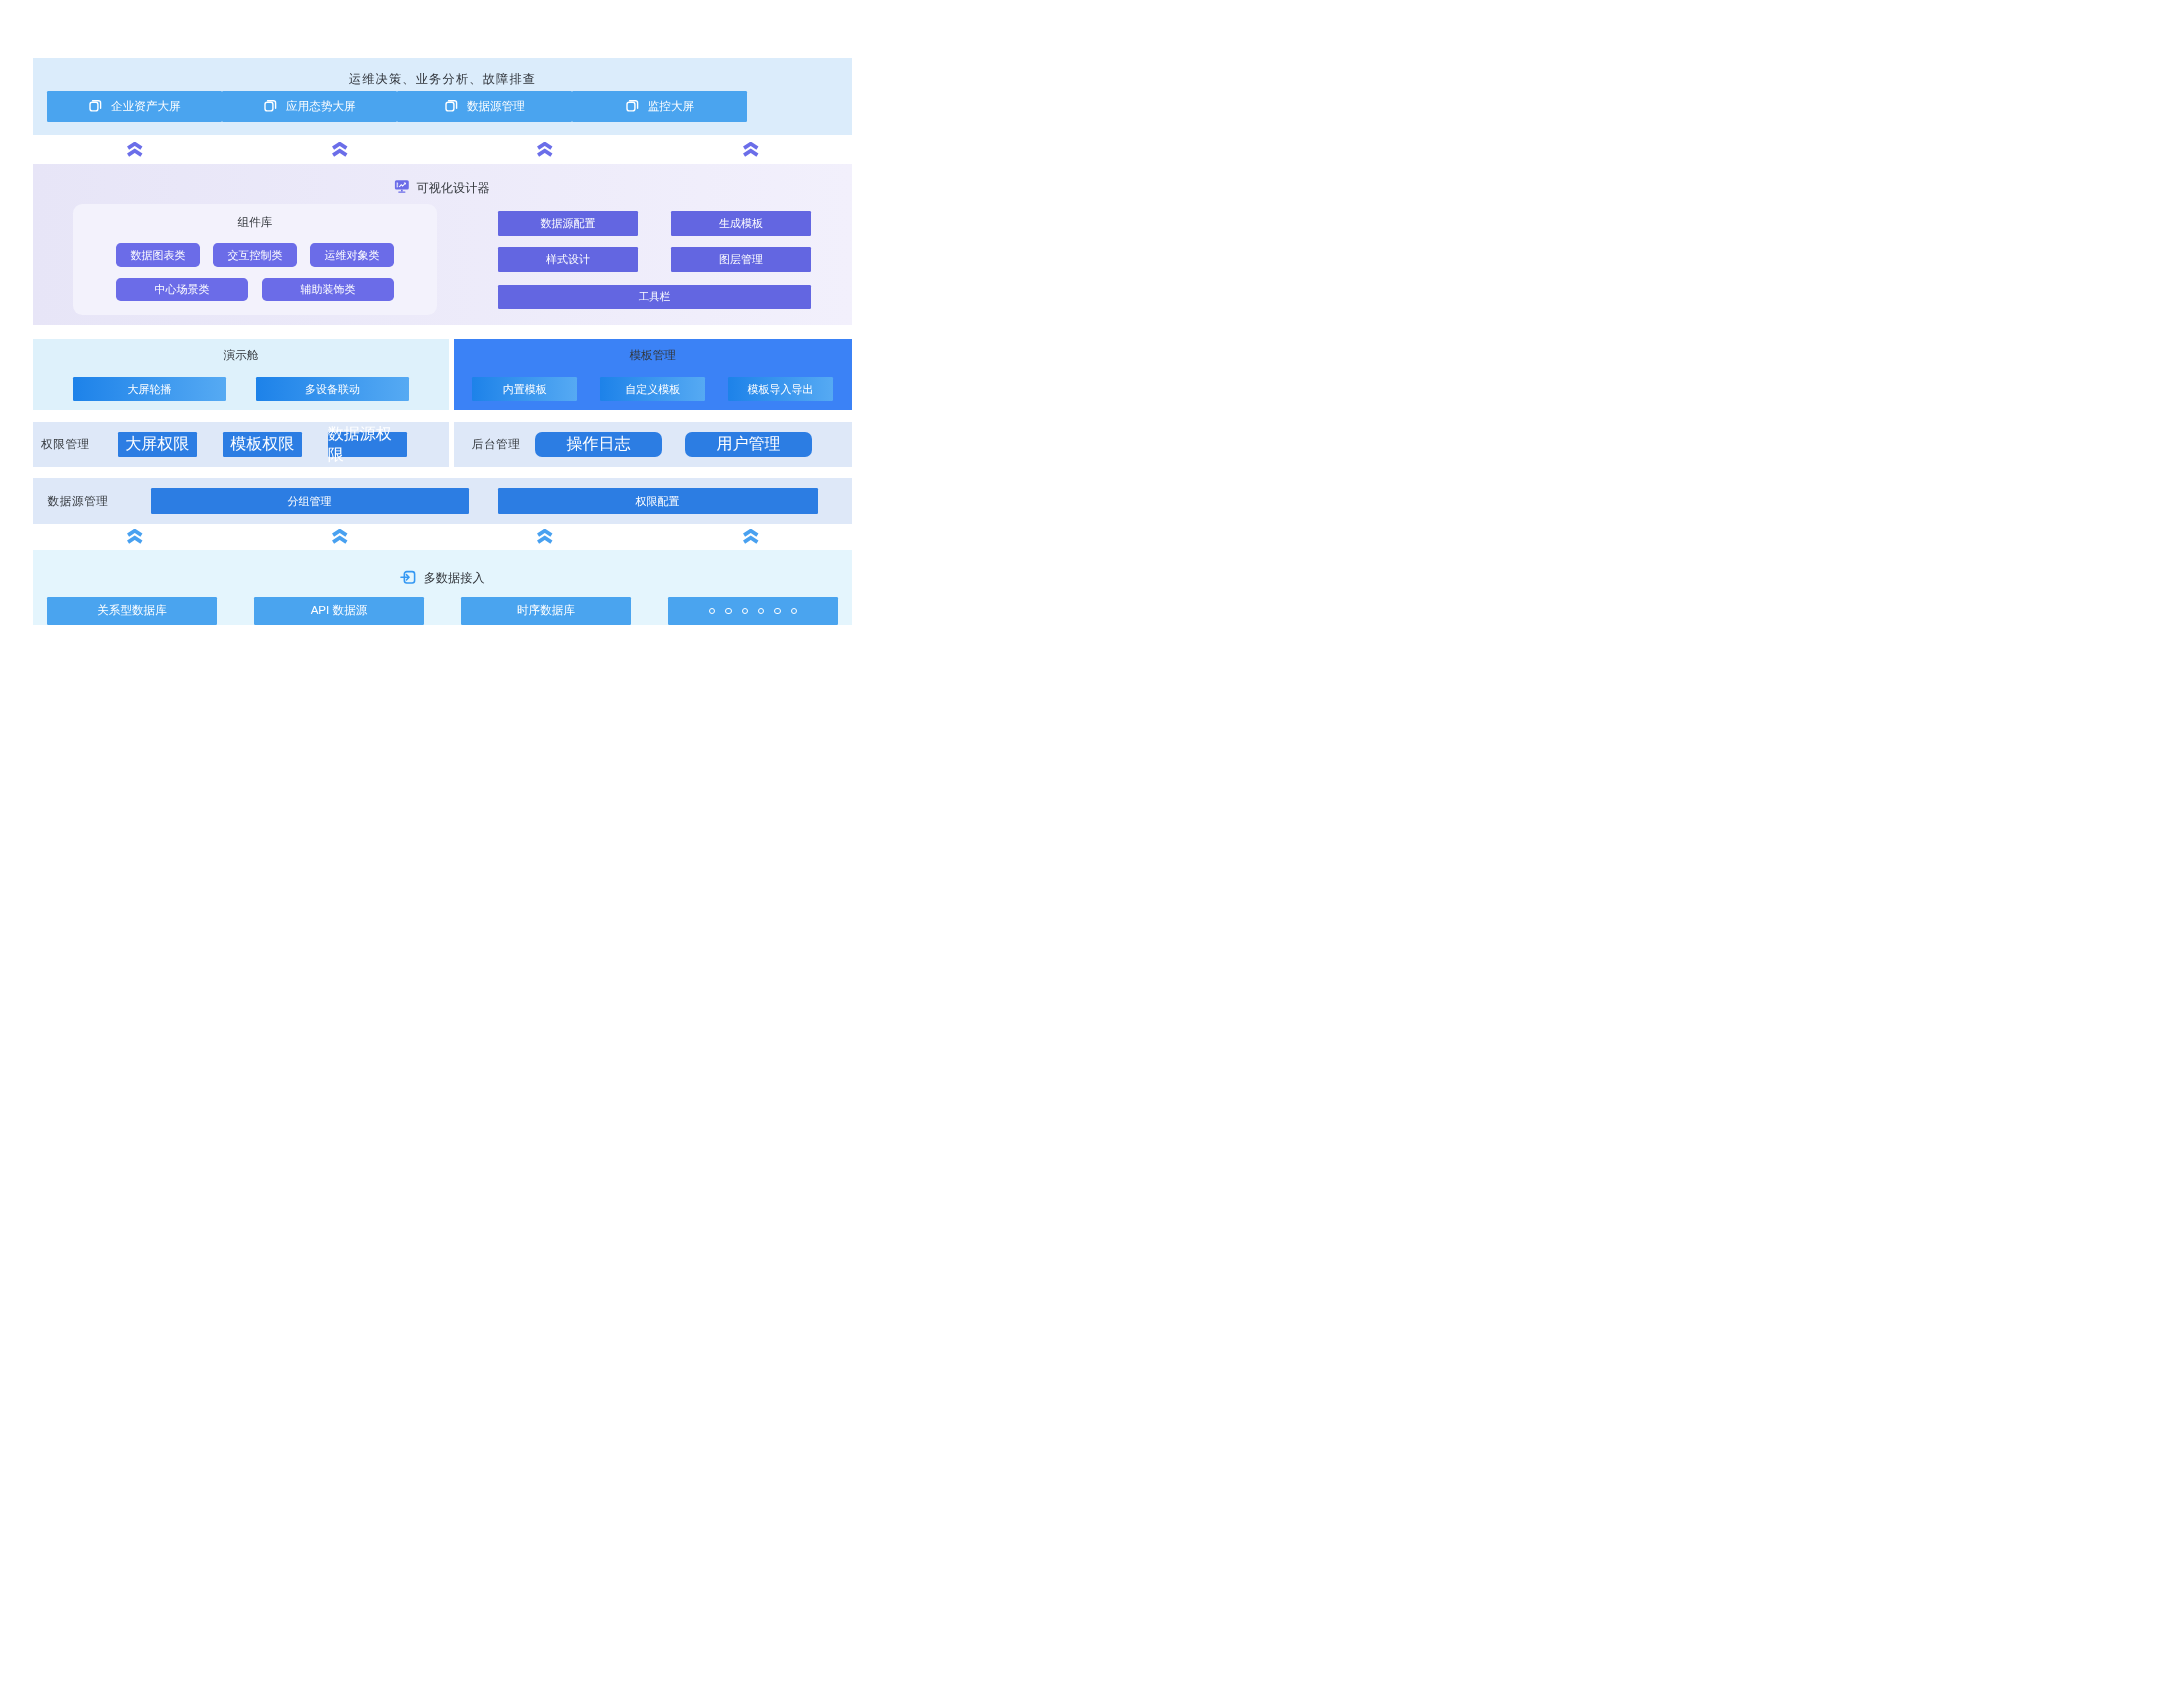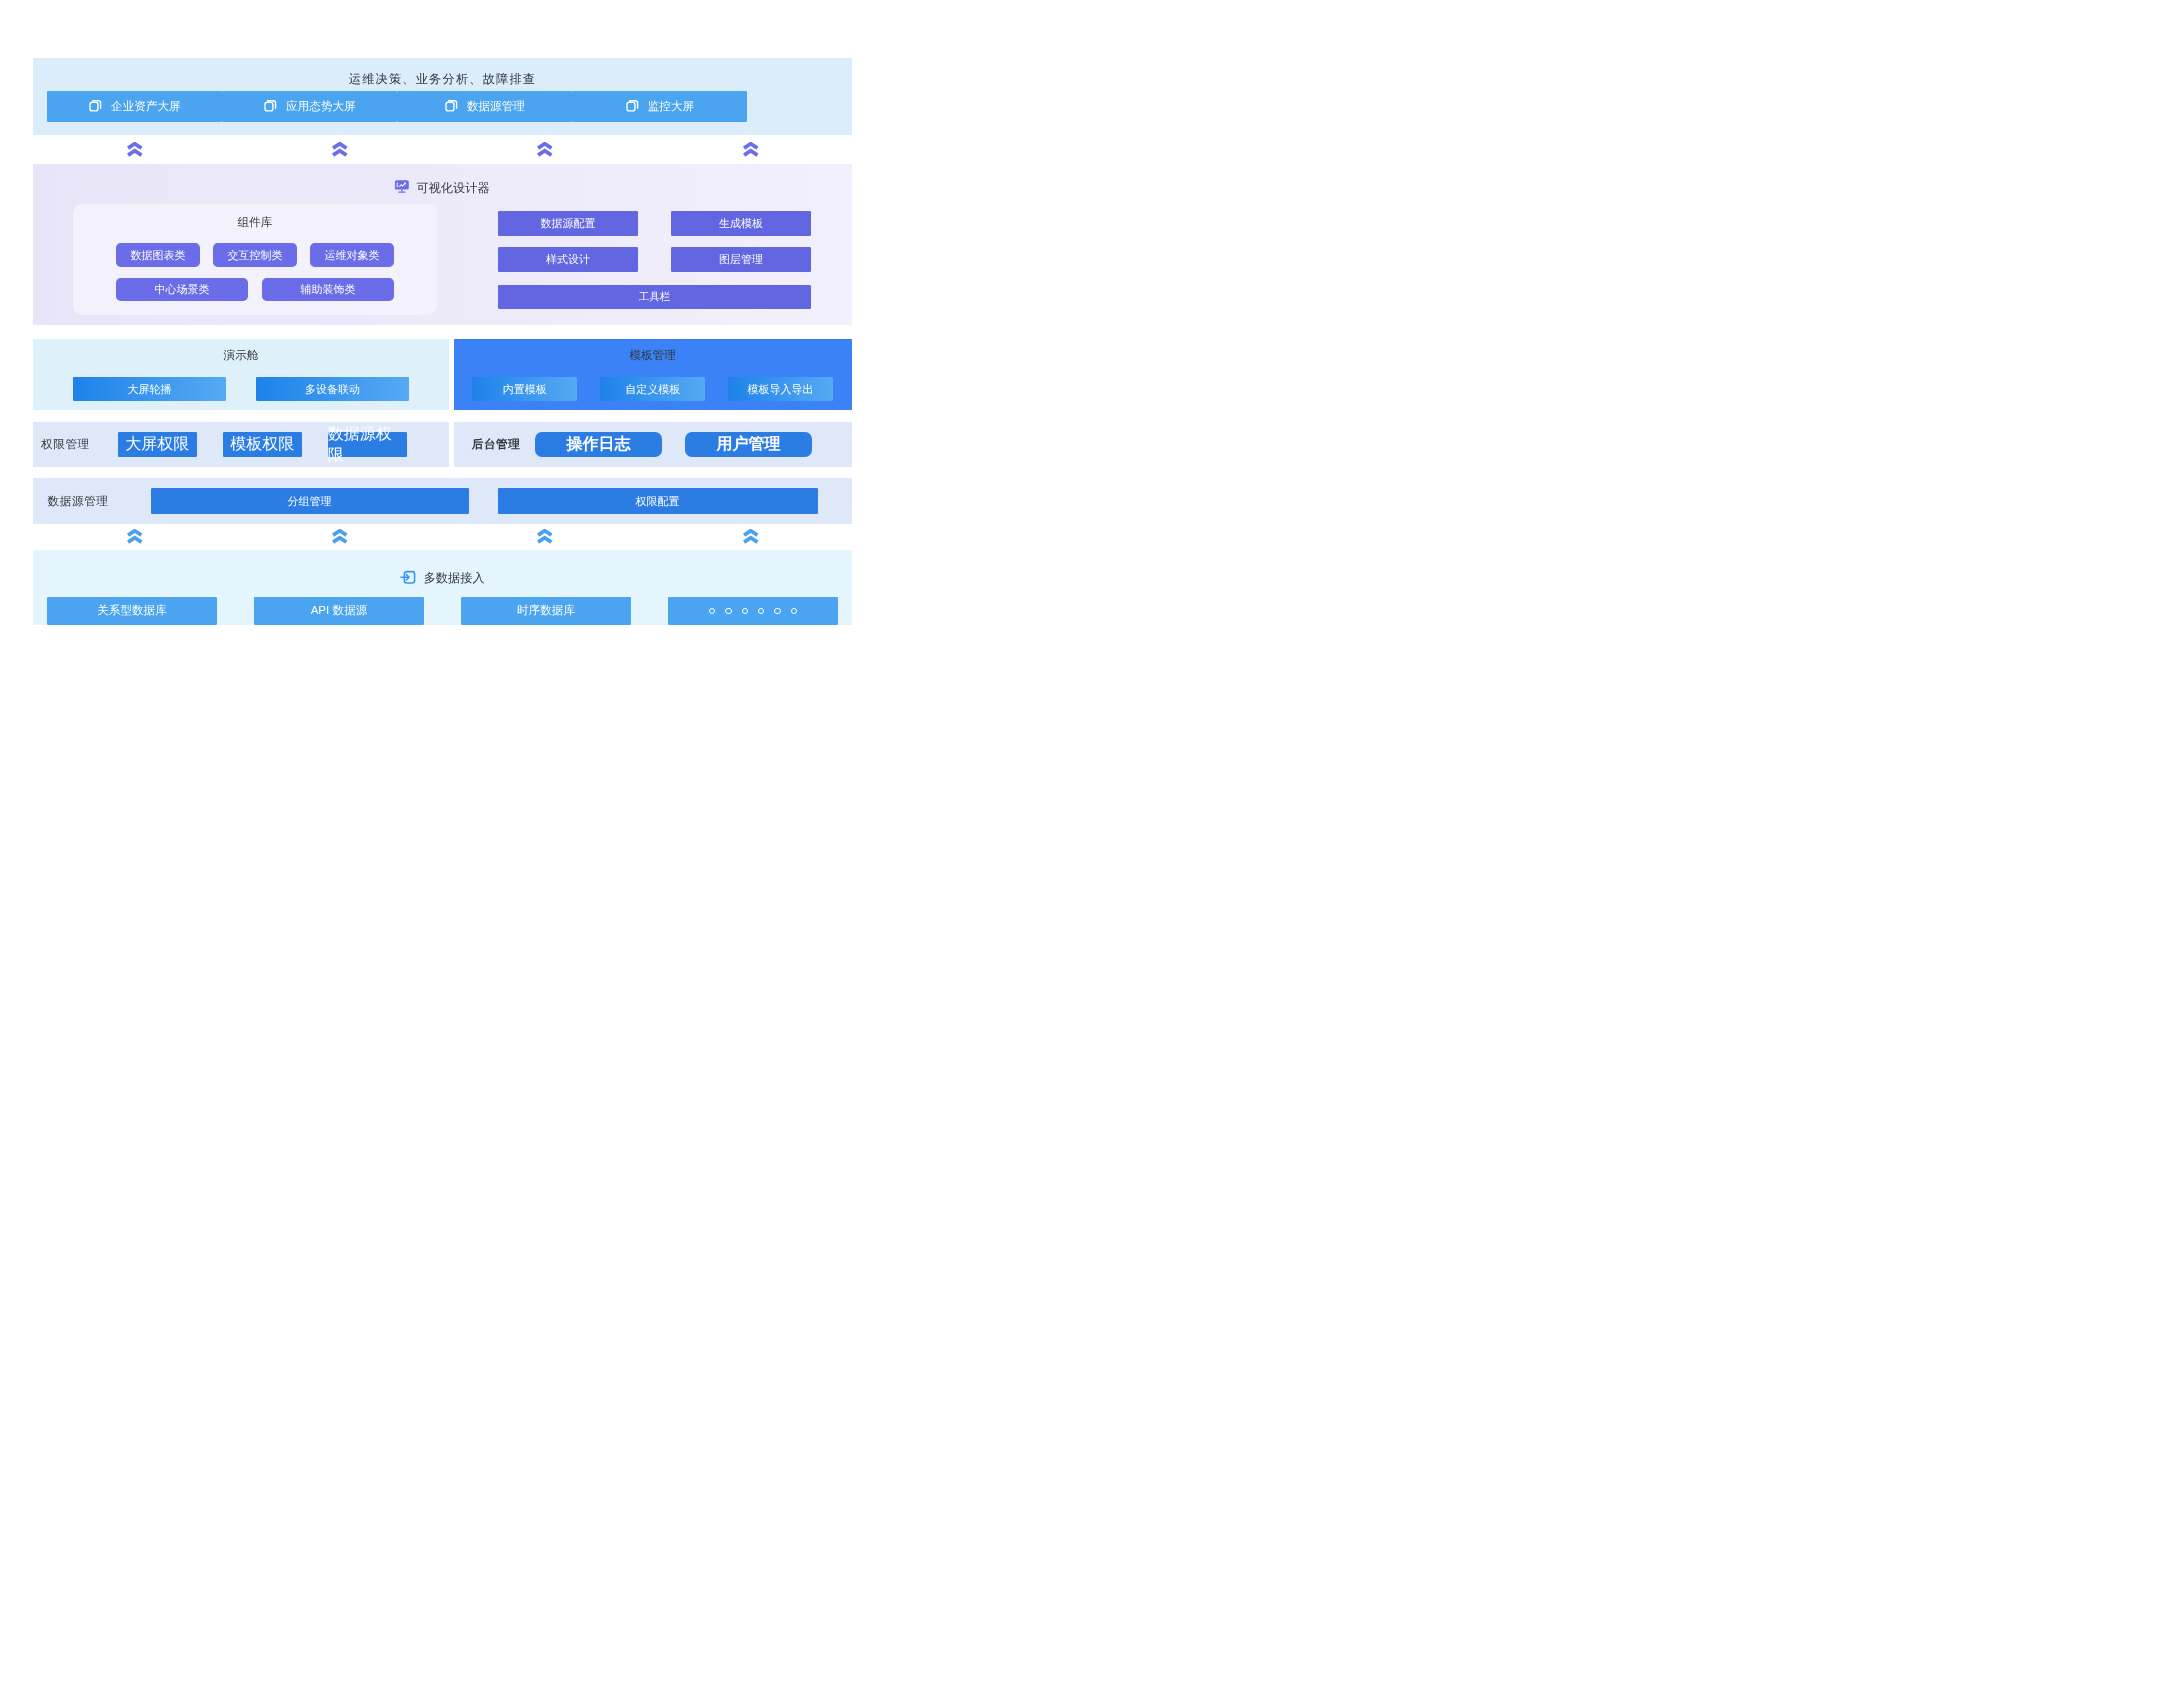--- a/index.html
+++ b/index.html
@@ -51,21 +51,21 @@
   .demo-btn-row{display:flex;justify-content:space-between;padding:0 40px;margin-top:14.6px;}
   .tpl-btn-row{display:flex;justify-content:space-between;padding:0 18.6px;margin-top:14.6px;}
   .grad-btn{height:24.5px;background:linear-gradient(90deg,#1d82e9 0%,#56aaf3 100%);border-radius:1.2px;color:#fff;
             display:flex;align-items:center;justify-content:center;font-size:11px;cursor:pointer;}
   .demo-btn{width:153px}.tpl-btn{width:105px}
 
   
   .perm-sec{width:416px;height:45px;background:#dee8f8;display:flex;align-items:center;
             box-sizing:border-box;padding-left:8px;}
   .back-sec{width:398px;height:45px;background:#dee8f8;display:flex;align-items:center;
-            box-sizing:border-box;padding-left:18px;font-weight:bold;}
+            box-sizing:border-box;padding-left:18px;}
   .row-label{font-size:11.6px;letter-spacing:0.6px;white-space:nowrap;}
   .solid-btn{height:24.5px;background:#2c7de3;border-radius:1.2px;color:#fff;display:flex;align-items:center;
              justify-content:center;font-size:16px;cursor:pointer;}
   .perm-btn{width:79px;margin-left:26px;}
   .perm-btn.first{margin-left:28px;}
   .back-btn{width:127px;margin-left:23px;border-radius:7px;}
   .back-btn.first{margin-left:14.6px;}
 
   
   .ds-row{height:46px;background:#dee8f8;display:flex;align-items:center;box-sizing:border-box;padding-left:14.6px;}

